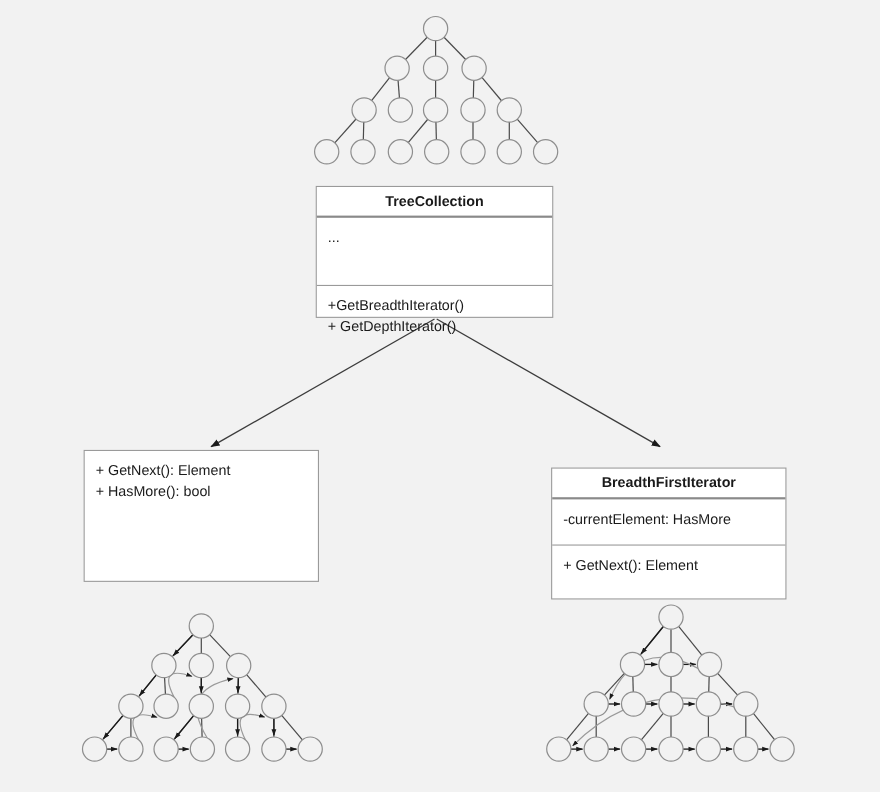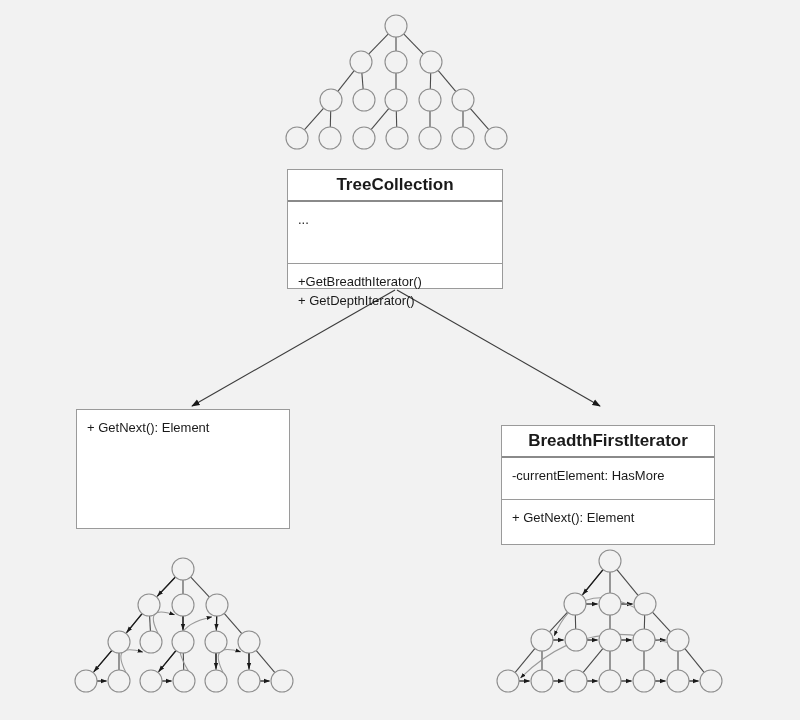--- a/index.html
+++ b/index.html
@@ -23,21 +23,21 @@
   }
   .uml-box {
     position: absolute;
     background: #ffffff;
     border: 1px solid #9a9a9a;
     box-sizing: border-box;
   }
   .uml-title {
     text-align: center;
     font-weight: bold;
-    font-size: 17px;
+    font-size: 13px;
     color: #1a1a1a;
     border-bottom: 2px solid #8a8a8a;
     box-sizing: border-box;
     line-height: 1;
     padding: 6px 4px 7px 4px;
   }
   .uml-compartment {
     box-sizing: border-box;
     padding: 9px 9px 9px 10px;
     font-size: 13px;
@@ -255,20 +255,21 @@
     </div>
     <div class="uml-compartment ops">
       <div class="uml-row">+GetBreadthIterator()</div>
       <div class="uml-row">+ GetDepthIterator()</div>
     </div>
   </div>
 
   <div class="uml-box" id="box-depth-first-iterator" style="left: 76px; top: 409px; width: 214px; height: 120px;">
     <div class="uml-compartment ops">
       <div class="uml-row">+ GetNext(): Element</div>
+      <div class="uml-row">+ HasMore(): bool</div>
     </div>
   </div>
 
   <div class="uml-box" id="box-breadth-first-iterator" style="left: 501px; top: 425px; width: 214px; height: 120px;">
     <div class="uml-title">BreadthFirstIterator</div>
     <div class="uml-compartment attrs" style="height:42px;">
       <div class="uml-row">-currentElement: HasMore</div>
     </div>
     <div class="uml-compartment ops">
       <div class="uml-row">+ GetNext(): Element</div>

